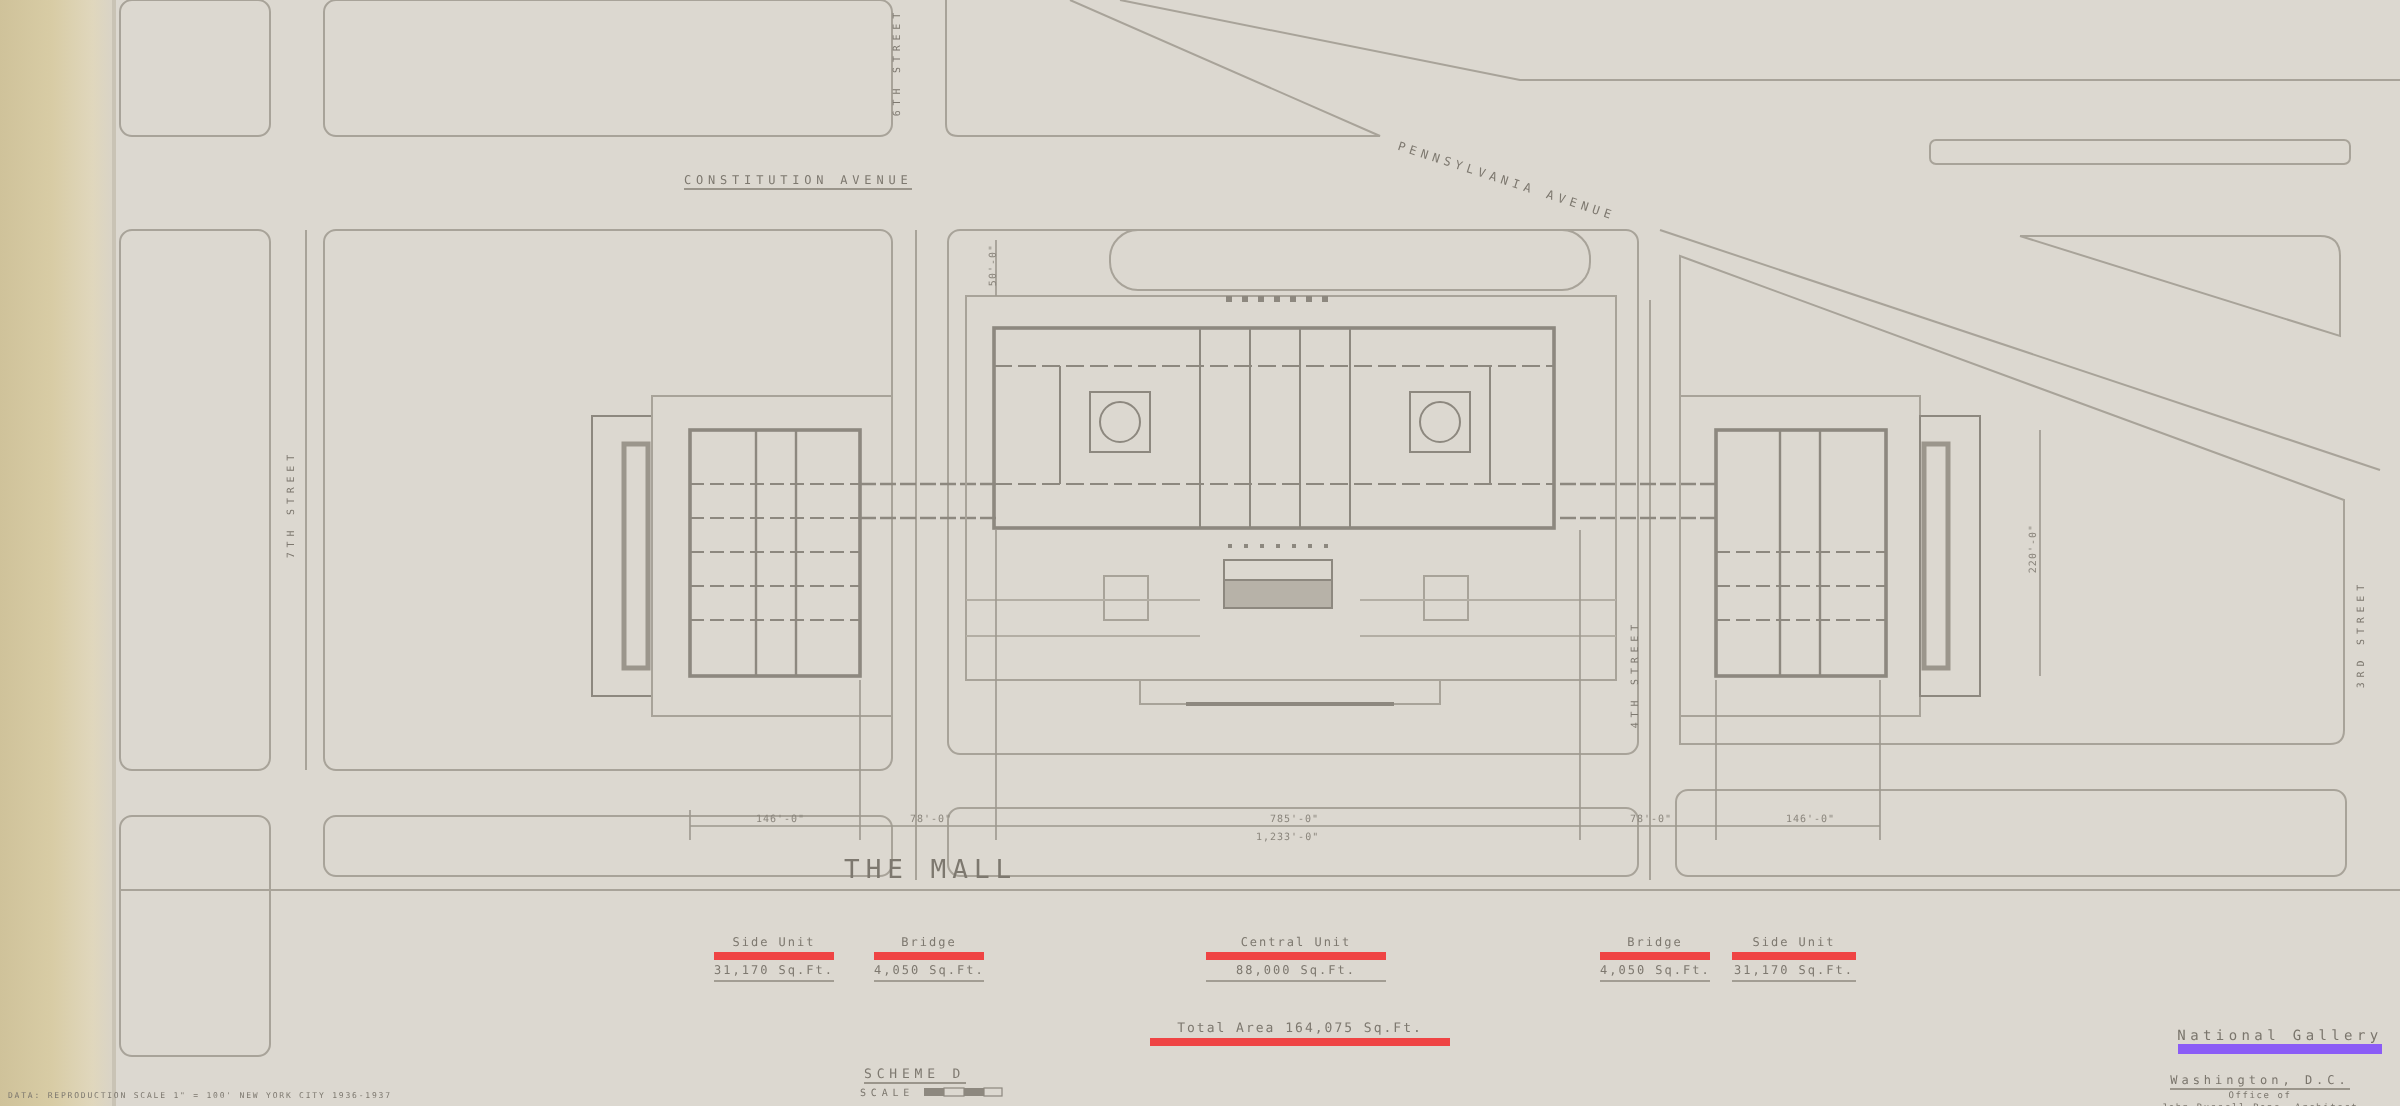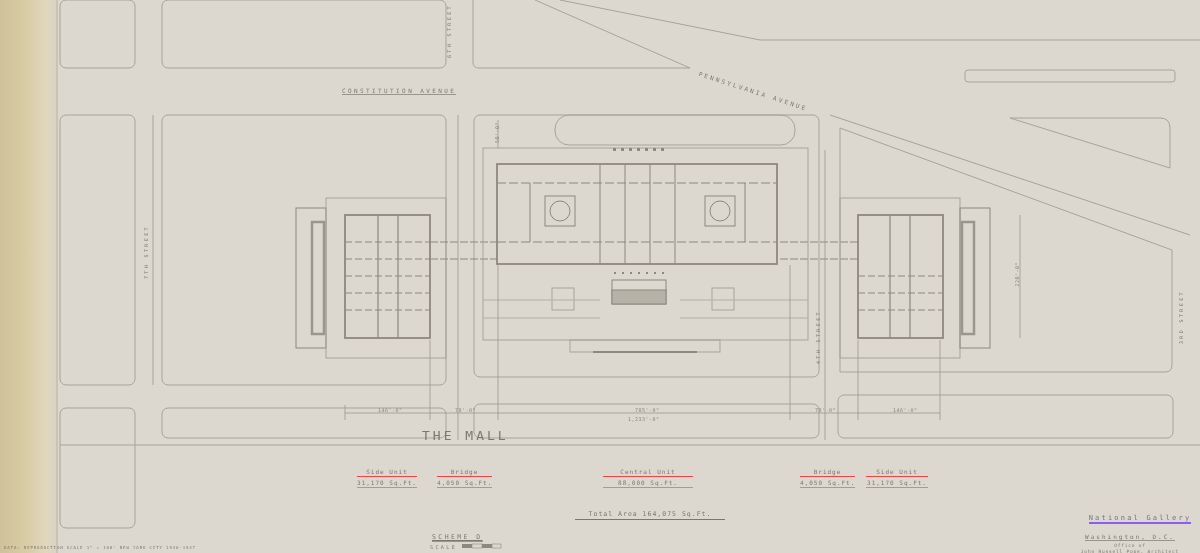--- a/index.html
+++ b/index.html
@@ -4,26 +4,26 @@
 <style>
   html,body{margin:0;padding:0;}
   body{width:1200px;height:553px;overflow:hidden;background:#d9d5cd;font-family:"DejaVu Sans Mono",monospace;}
   .sheet{position:relative;width:1200px;height:553px;background:#dcd8d0;overflow:hidden;}
   .tape{position:absolute;left:0;top:0;width:58px;height:553px;background:linear-gradient(90deg,#cfc29a 0%,#d8cca5 45%,#e0d7bd 80%,#d8d3c8 100%);}
   .tape-edge{position:absolute;left:56px;top:0;width:2px;height:553px;background:#c9c3b5;}
   svg.plan{position:absolute;left:0;top:0;}
   .lbl{position:absolute;color:#7d786f;font-size:6px;letter-spacing:2.4px;white-space:nowrap;text-transform:uppercase;}
   .lbl-u{border-bottom:1px solid #9a958b;}
   .area{position:absolute;text-align:center;color:#7d786f;font-size:6px;letter-spacing:1px;white-space:nowrap;}
-  .area .t{display:block;border-bottom:1px solid #ef4444;padding-bottom:1px;}
+  .area .t{display:block;border-bottom:4px solid #ef4444;padding-bottom:1px;}
   .area .v{display:block;border-bottom:1px solid #a29d93;padding:2px 0 1px 0;}
   .dim{position:absolute;color:#8a857c;font-size:5px;letter-spacing:.5px;white-space:nowrap;}
   .vert{writing-mode:vertical-rl;transform:rotate(180deg);}
   .title-block{position:absolute;left:1060px;top:505px;width:140px;text-align:center;color:#7a756c;}
-  .title-block .l1{font-size:7px;letter-spacing:2.2px;border-bottom:2px solid #8b5cf6;display:inline-block;margin-left:20px;}
+  .title-block .l1{font-size:7px;letter-spacing:2.2px;border-bottom:5px solid #8b5cf6;display:inline-block;margin-left:20px;}
   .title-block .l2{font-size:6px;letter-spacing:2px;border-bottom:1px solid #9a958b;display:inline-block;margin-top:2px;}
   .title-block .sm{font-size:4.5px;letter-spacing:.8px;display:block;line-height:6px;}
 </style>
 </head>
 <body>
 
 <div class="sheet">
   <div class="tape"></div>
   <div class="tape-edge"></div>
 
@@ -179,21 +179,21 @@
     <span class="v">4,050 Sq.Ft.</span>
   </div>
   <div class="area" style="left:866px;top:468px;width:62px;">
     <span class="t">Side Unit</span>
     <span class="v">31,170 Sq.Ft.</span>
   </div>
   <div class="area" style="left:575px;top:510px;width:150px;font-size:6.5px;">
     <span class="t">Total Area 164,075 Sq.Ft.</span>
   </div>
 
-  <div class="lbl lbl-u" style="left:432px;top:533px;font-size:6.5px;text-decoration:underline;">Scheme D</div>
+  <div class="lbl lbl-u" style="left:432px;top:533px;font-size:6.5px;">Scheme D</div>
   <div class="lbl" style="left:430px;top:544px;font-size:5px;">Scale</div>
   <svg style="position:absolute;left:462px;top:543px;" width="40" height="6">
     <rect x="0" y="1" width="10" height="4" fill="#8d887f"></rect>
       <rect x="10" y="1" width="10" height="4" fill="none" stroke="#8d887f" stroke-width=".6"></rect>
     <rect x="20" y="1" width="10" height="4" fill="#8d887f"></rect>
       <rect x="30" y="1" width="9" height="4" fill="none" stroke="#8d887f" stroke-width=".6"></rect>
   </svg>
 
   <div class="lbl" style="left:4px;top:545px;font-size:4px;letter-spacing:.9px;">Data: Reproduction Scale 1" = 100'  New York City  1936-1937</div>
 

